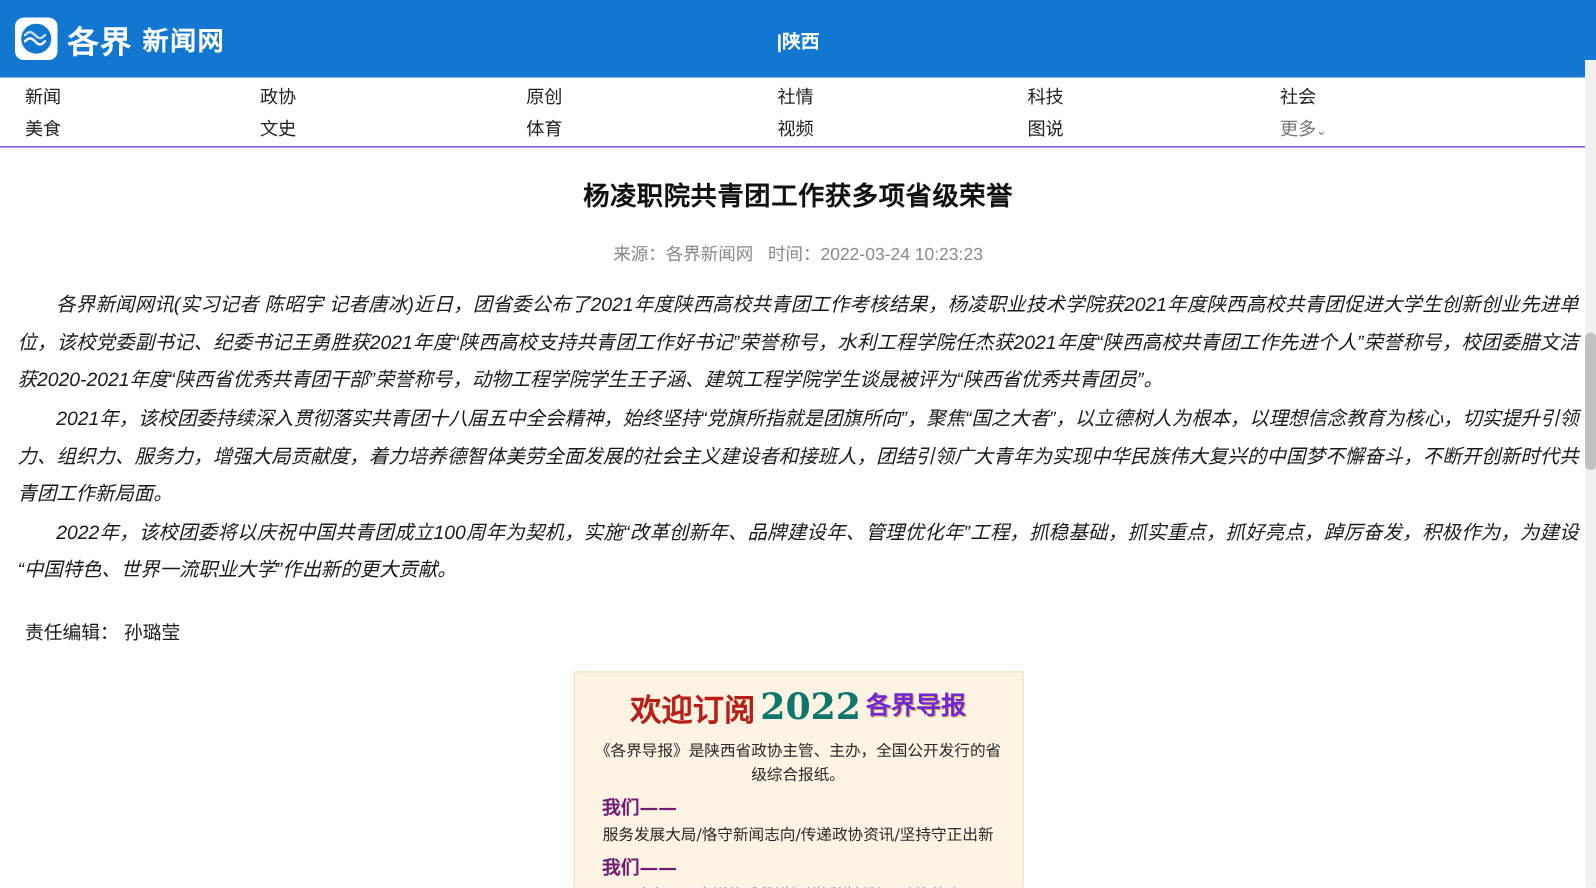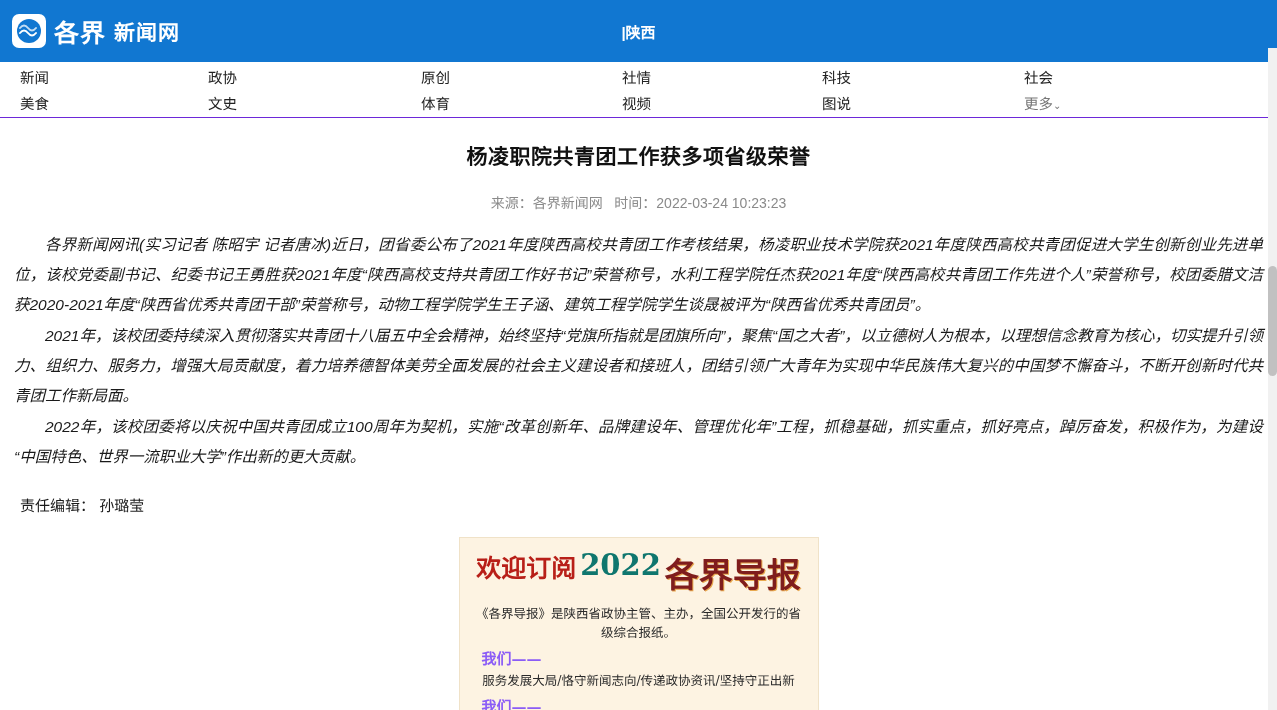--- a/index.html
+++ b/index.html
@@ -137,33 +137,33 @@
     font-size: 25px;
     font-weight: bold;
   }
   .ad-year {
     color: #0f766e;
     font-size: 29px;
     font-weight: bold;
     font-family: "DejaVu Serif", serif;
   }
   .ad-title {
-    color: #7f1d1d;
-    font-size: 34px;
+    color: #6d28d9;
+    font-size: 20px;
     font-weight: bold;
     text-shadow: 1px 1px 0 #e8a94f;
   }
   .ad-line2 {
     margin-top: 6px;
     font-size: 12.5px;
     color: #2a2a2a;
   }
   .ad-we {
     margin-top: 6px;
-    color: #8b5cf6;
+    color: #701a75;
     font-size: 15px;
     font-weight: bold;
     text-align: left;
     padding-left: 10px;
   }
   .ad-desc {
     font-size: 12.5px;
     color: #2a2a2a;
     margin-top: 2px;
   }

